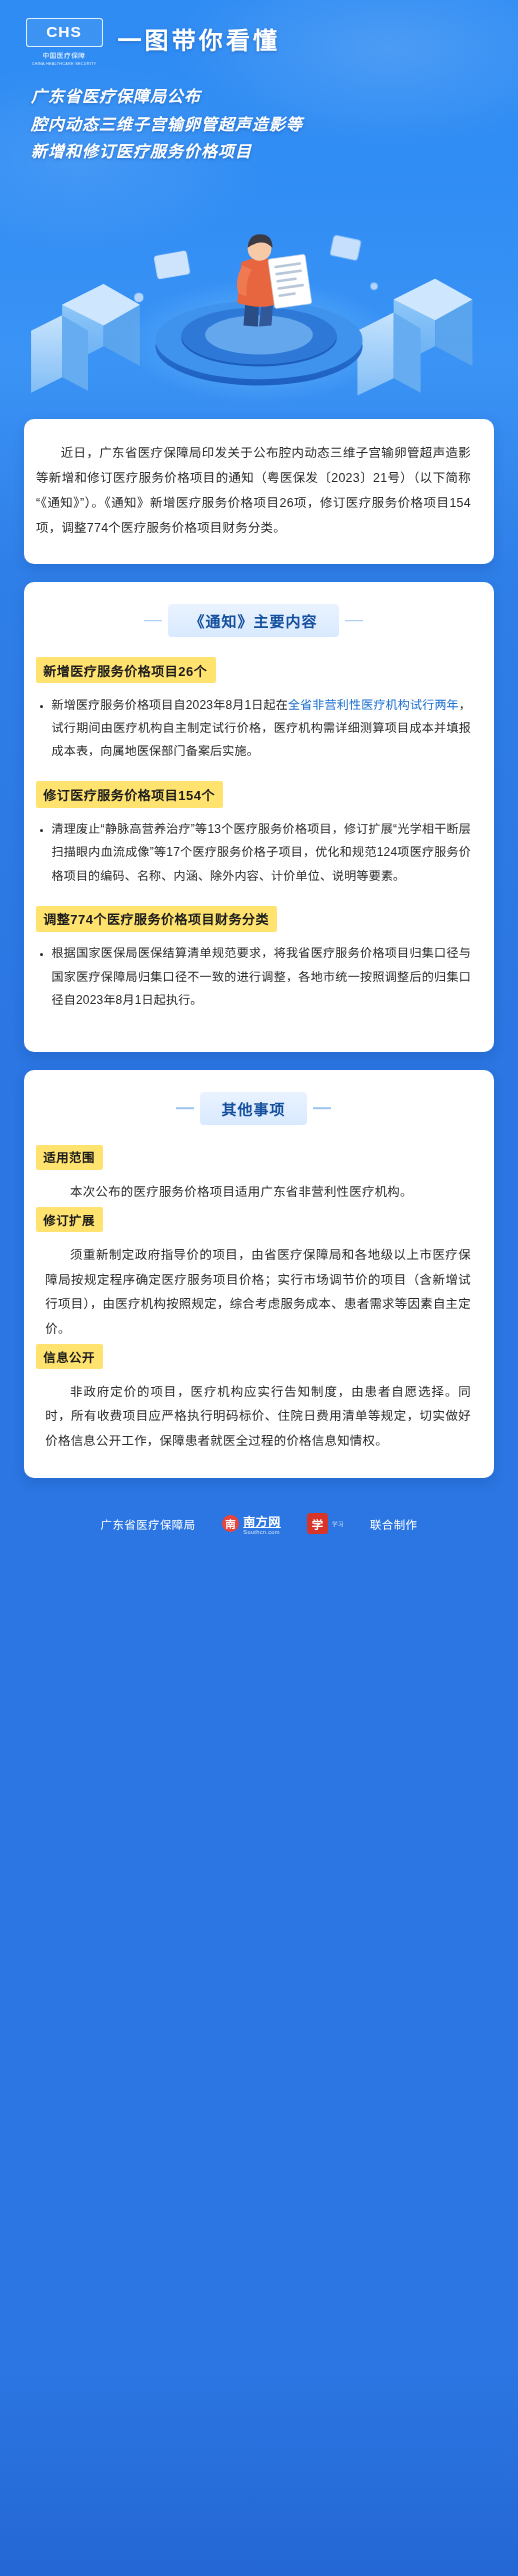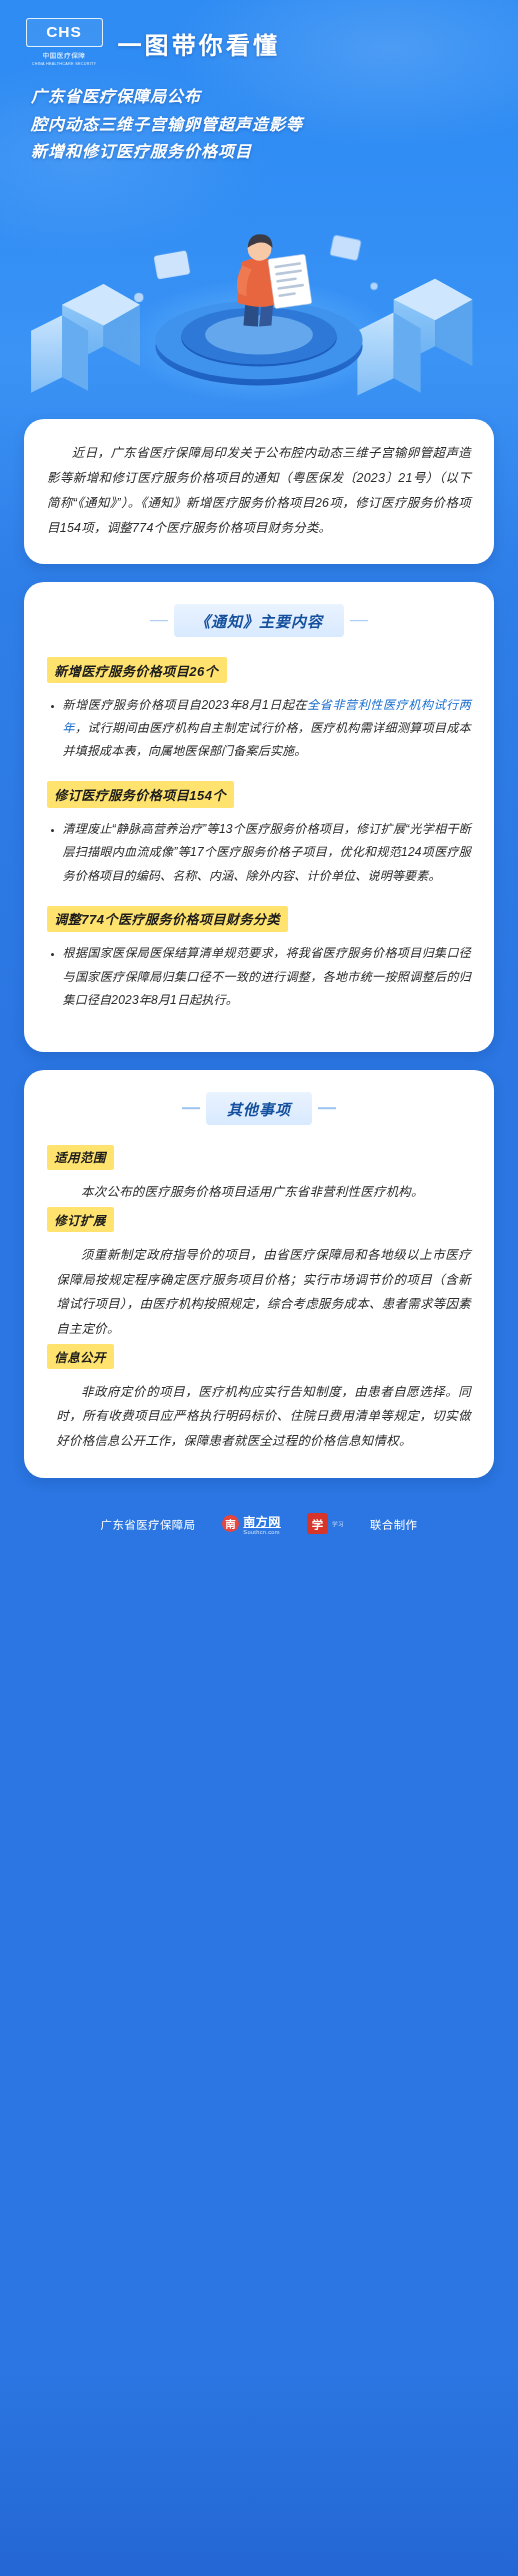--- a/index.html
+++ b/index.html
@@ -25,21 +25,21 @@
       radial-gradient(ellipse 311px 155px at 15% 26%, rgba(255,255,255,0.10), rgba(255,255,255,0) 62%),
       linear-gradient(180deg, rgba(50,150,250,0.35), rgba(40,120,230,0) 70%);
     pointer-events: none;
   }
 
   
   .header {
     position: relative;
     padding: 17.6px 25px 0 25px;
     display: flex;
-    align-items: center;
+    align-items: flex-start;
     gap: 14.5px;
   }
   .logo {
     display: flex; align-items: center; flex-direction: column;
     width: 78px; flex: 0 0 78px;
   }
   .logo-badge {
     width: 77px; height: 29px;
     border: 1px solid rgba(255,255,255,0.85);
     border-radius: 3.1px;
@@ -96,24 +96,23 @@
     height: 244px;
     margin-top: 9.3px;
   }
   .hero svg { display: block; }
 
   
   .card {
     position: relative;
     margin: 0 24px 17.6px 24px;
     background: #ffffff;
-    border-radius: 20px;
+    border-radius: 10px;
     box-shadow: 0 4.1px 11.4px rgba(10,50,120,0.18);
-    padding: 22px 23px 24px 23px;
-    font-style: italic;
+    padding: 22px 23px 24px 12px;
   }
   .card p {
     margin: 0;
     color: #2a2a2a;
     font-size: 12.4px;
     line-height: 2.0;
     text-align: justify;
     letter-spacing: 0.3px;
   }
   .indent { text-indent: 2em; }

